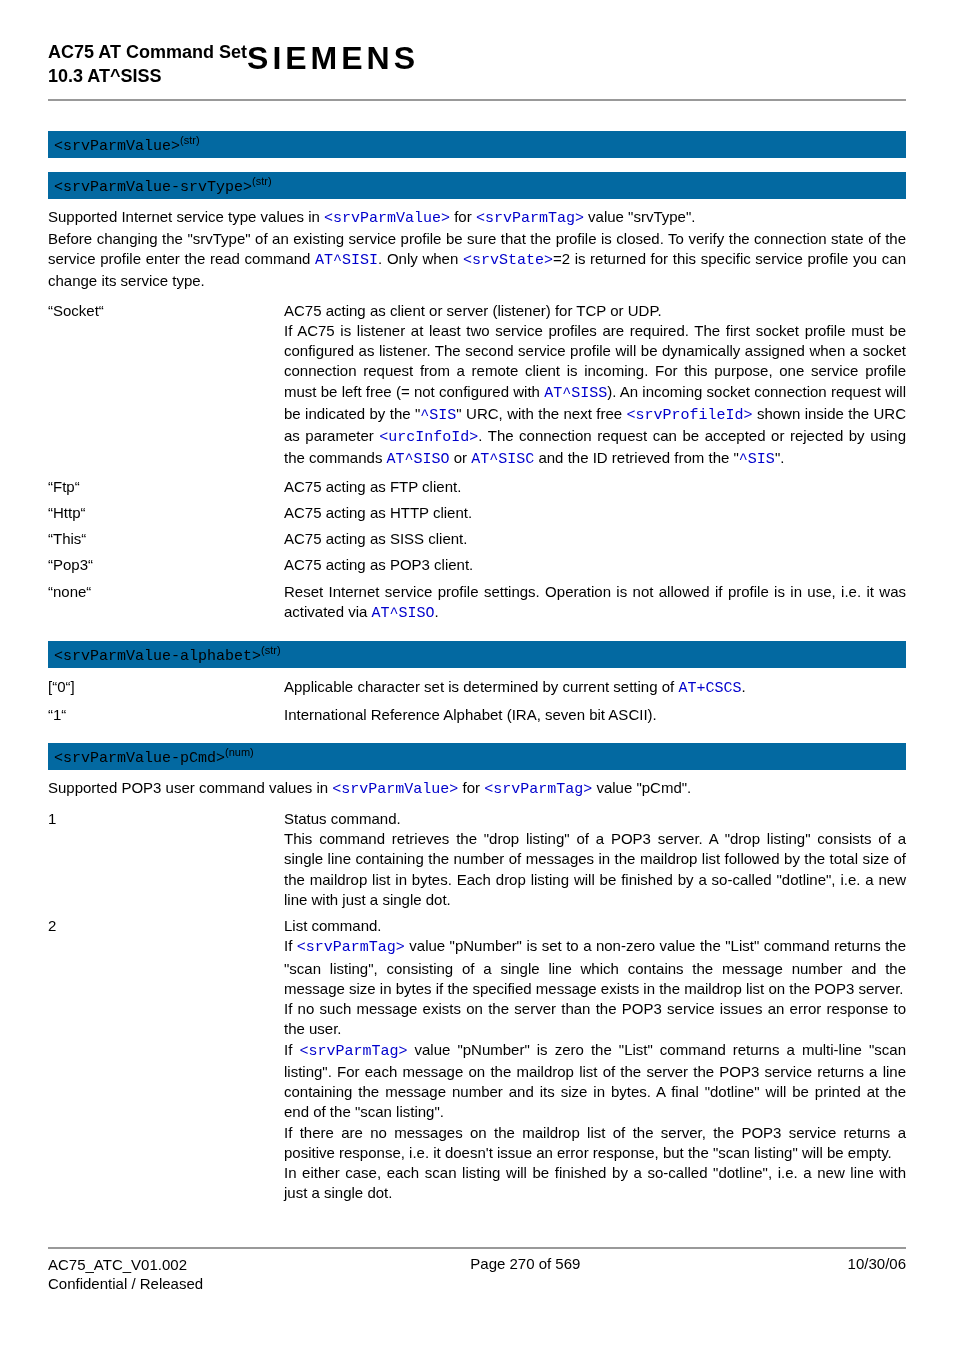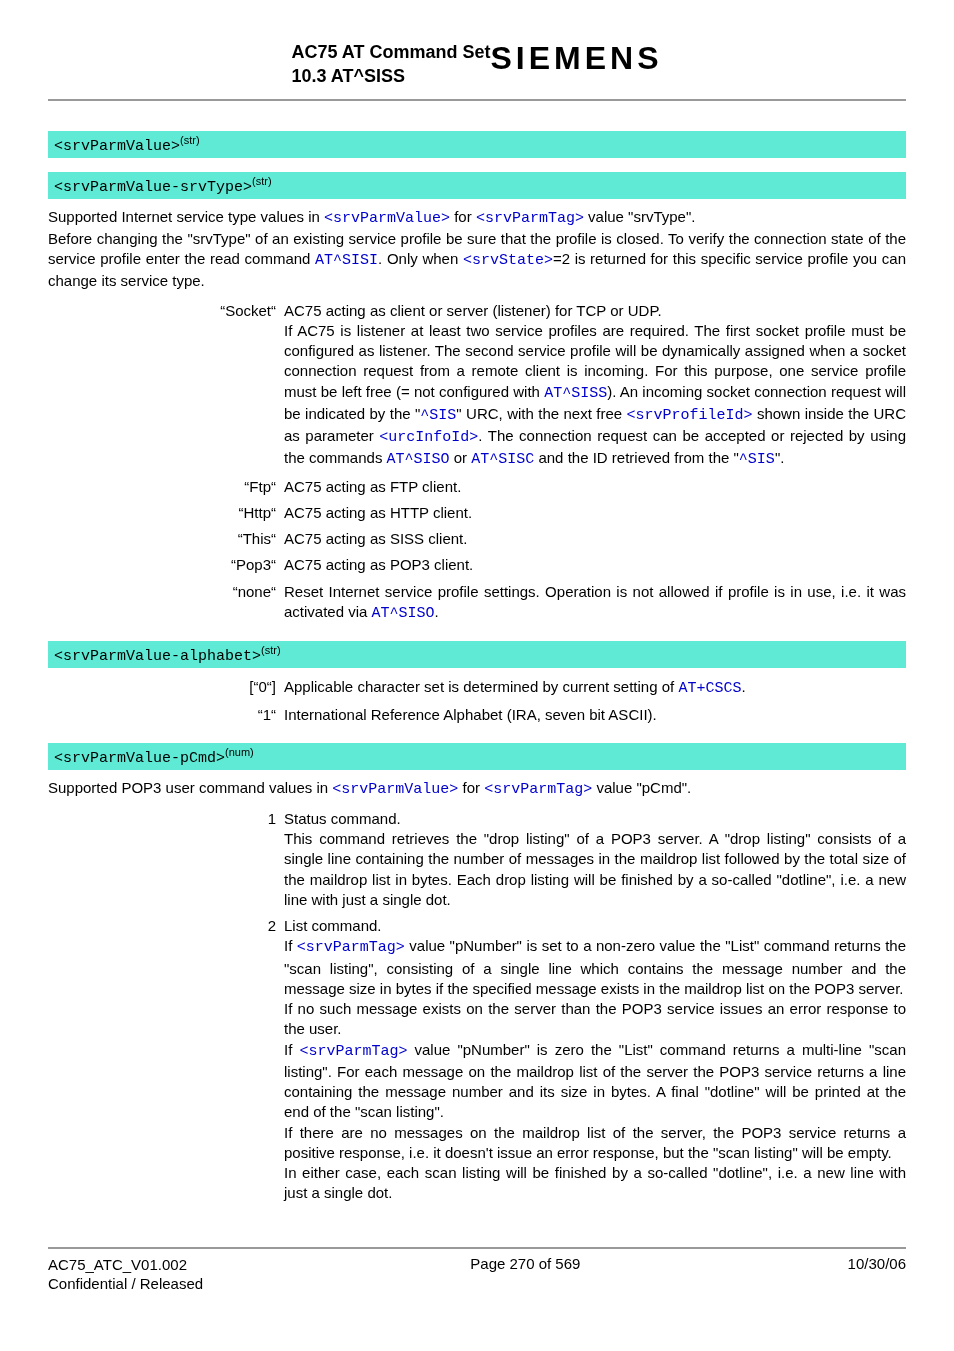--- a/index.html
+++ b/index.html
@@ -1,28 +1,28 @@
 <!DOCTYPE html>
 <html><head>
 <meta charset="utf-8">
 <style>
   body { margin:0; font-family: Arial, Helvetica, sans-serif; background:#fff; }
   .page { width:954px; min-height:1351px; margin:0 auto; position:relative; box-sizing:border-box; padding:40px 48px 0 48px; }
-  .hdr { display:flex; justify-content:center; align-items:flex-start; }
+  .hdr { display:flex; justify-content:flex-start; align-items:flex-start; }
   .hdr-left { font-size:18px; font-weight:bold; line-height:1.35; }
   .siemens { font-family: Arial, sans-serif; font-size:32px; font-weight:900; letter-spacing:4px; }
   .rule { border:0; border-top:2px solid #999; margin:10px 0 30px 0; }
-  .param-hdr { background:#5eead4; padding:3px 6px; font-family:"Courier New", monospace; font-size:15px; margin-top:14px; }
+  .param-hdr { background:#0369a1; padding:3px 6px; font-family:"Courier New", monospace; font-size:15px; margin-top:14px; }
   .param-hdr sup { font-family: Arial, sans-serif; font-size:11px; }
   .body-text { font-size:15px; line-height:1.35; margin:8px 0 0 0; text-align:justify; }
   .blue { color:#0000cc; }
   .mono { font-family:"Courier New", monospace; }
   .tbl { display:table; width:100%; font-size:15px; line-height:1.35; margin-top:6px; }
   .row { display:table-row; }
-  .c1 { display:table-cell; width:228px; vertical-align:top; padding:3px 8px 3px 0;text-align:right; }
+  .c1 { display:table-cell; width:228px; vertical-align:top; padding:3px 8px 3px 0; }
   .c2 { display:table-cell; vertical-align:top; text-align:justify; padding:3px 0; }
   .ftr-rule { border:0; border-top:2px solid #999; margin:40px 0 6px 0; }
   .ftr { display:flex; justify-content:space-between; font-size:15px; }
   .ftr-left { line-height:1.3; }
 </style>
 </head>
 <body>
 
 <div class="page">
 

